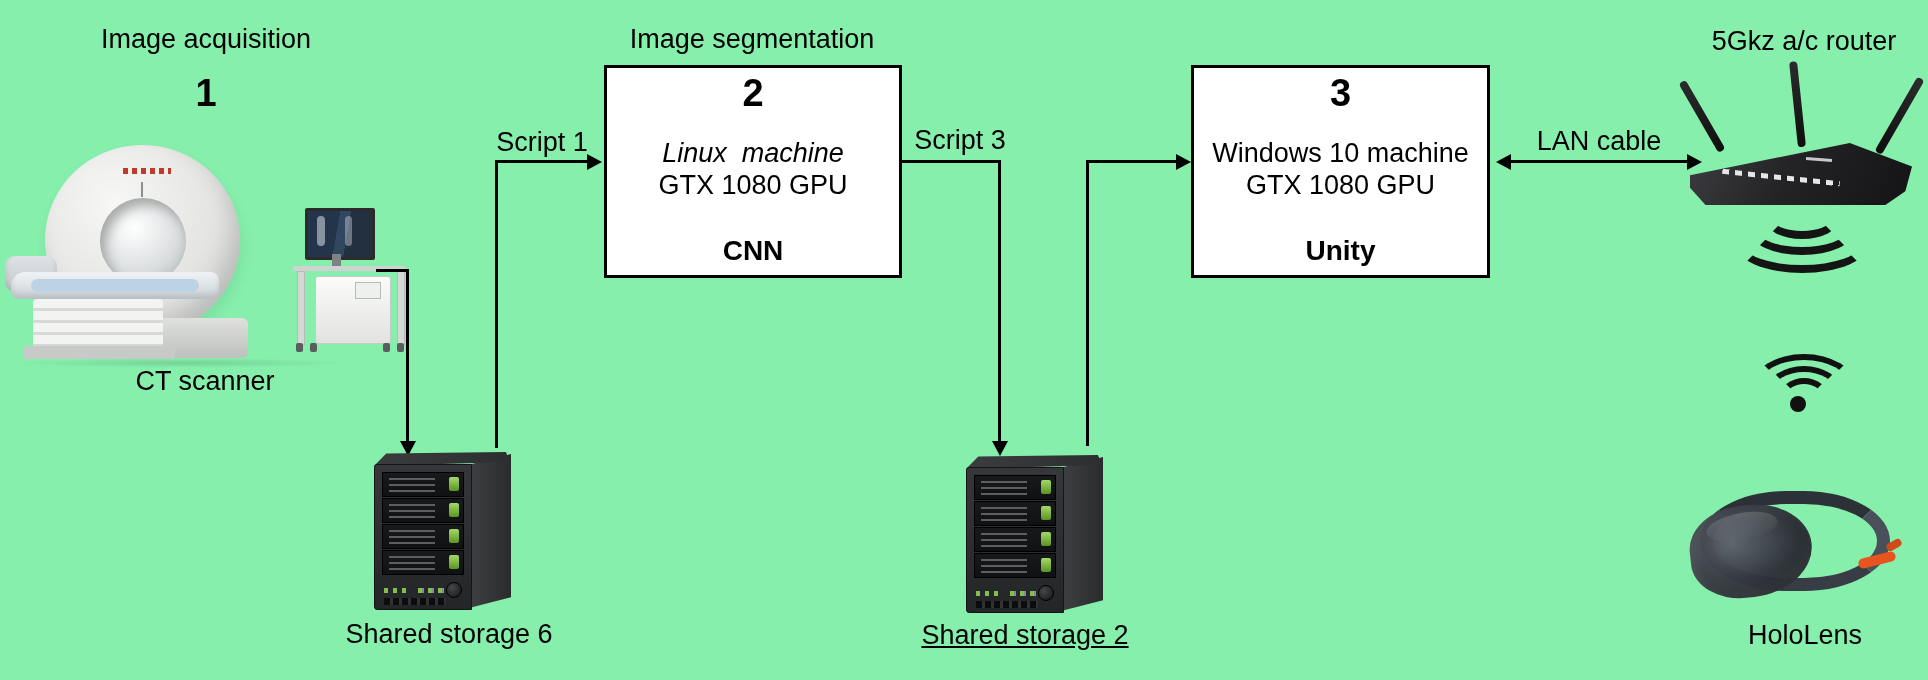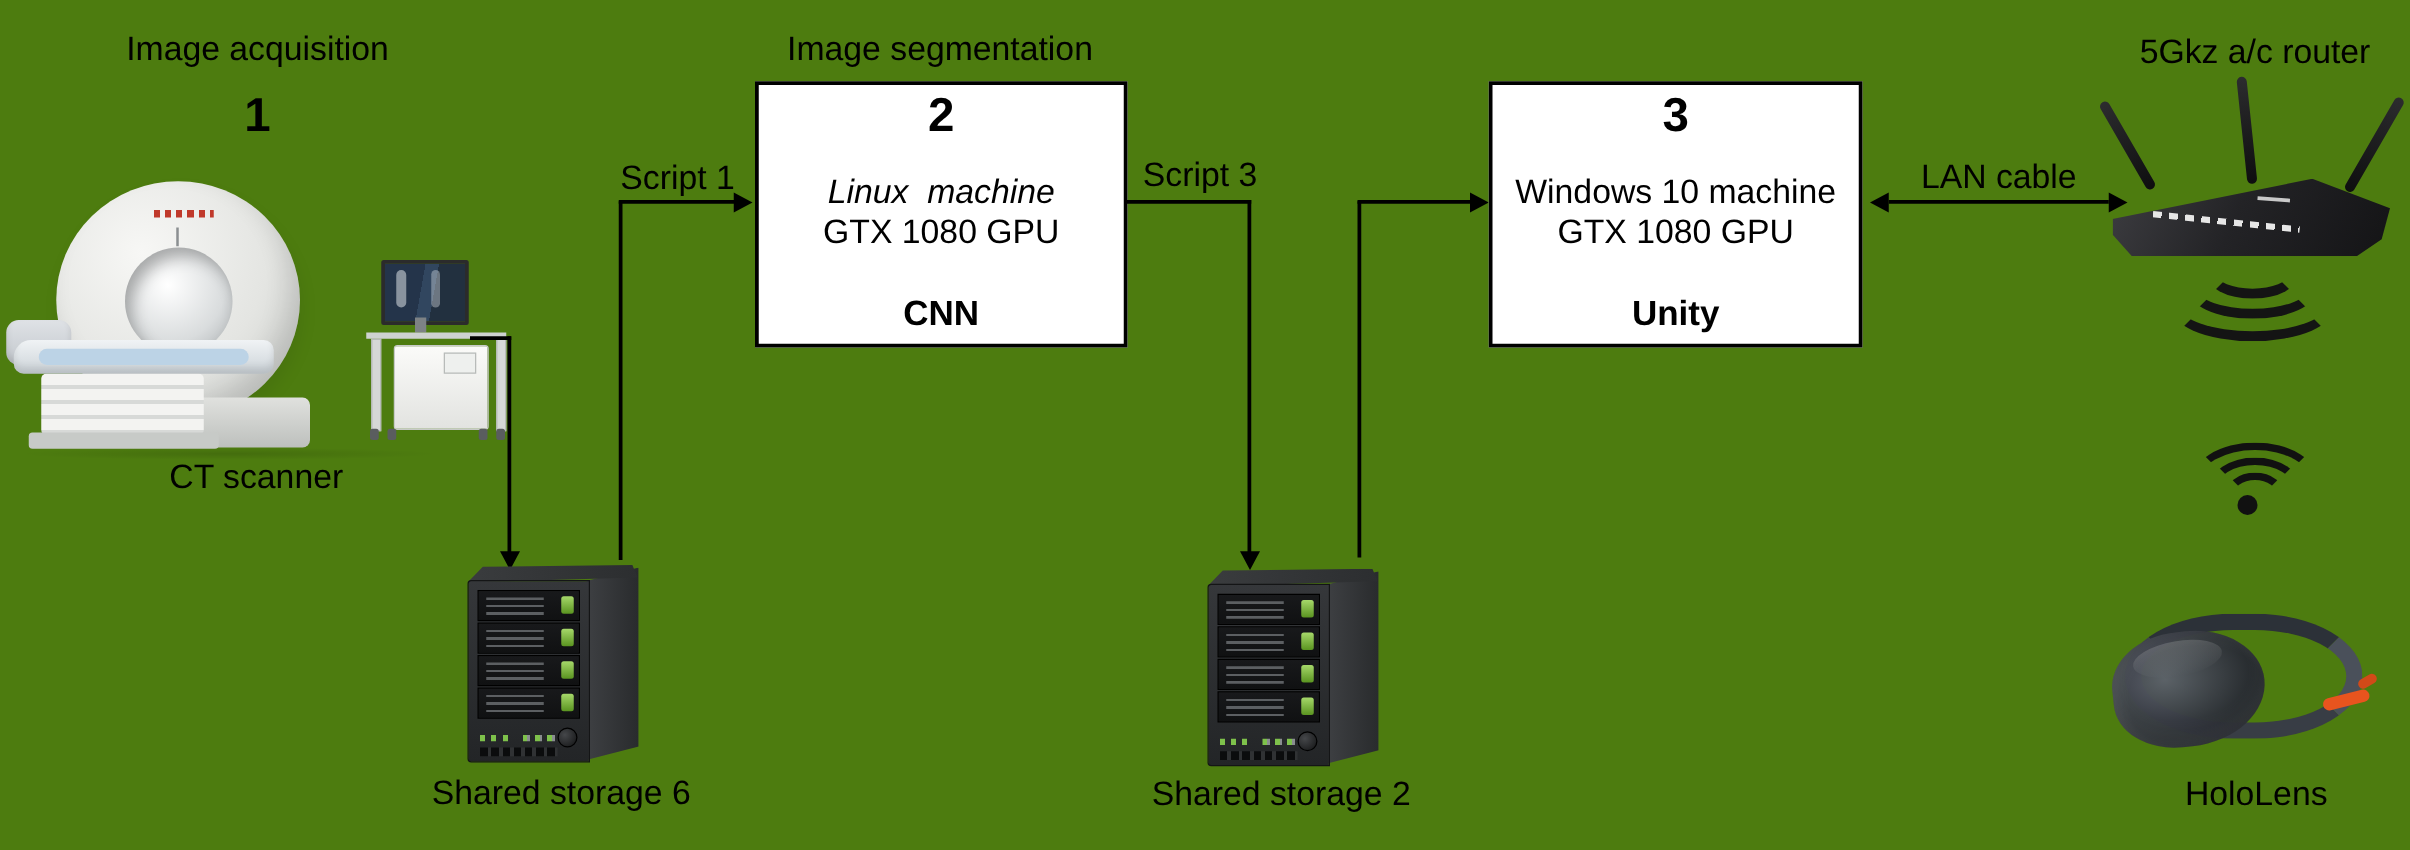--- a/index.html
+++ b/index.html
@@ -1,16 +1,16 @@
 <!DOCTYPE html>
 <html><head>
 <meta charset="utf-8">
 <style>
   html,body{margin:0;padding:0;background:#fff;}
-  #canvas{position:relative;width:1928px;height:680px;background:#4d7c0f;overflow:hidden;
+  #canvas{position:relative;width:1928px;height:680px;background:#86efac;overflow:hidden;
           font-family:"Liberation Sans","DejaVu Sans",sans-serif;color:#000;}
   .lbl{position:absolute;text-align:center;font-size:27px;line-height:30px;color:#000;white-space:nowrap;}
   .num{position:absolute;text-align:center;font-size:38px;font-weight:bold;color:#000;}
   .pre{white-space:pre;font-style:italic;}
   .bold{font-weight:bold;}
   
   .pbox{position:absolute;border:3px solid #000;background:#fff;box-sizing:border-box;}
   .bx-t{position:absolute;left:0;width:100%;text-align:center;font-size:27px;line-height:31px;}
   
   .hl,.vl{position:absolute;background:#000;}
@@ -254,21 +254,21 @@
         <div class="stripes"></div>
         <div class="led"></div>
       </div>
     <div class="panel">
       <div class="leds1"></div>
       <div class="leds2"></div>
       <div class="pwr"></div>
     </div>
     <div class="vent"></div>
   </div>
-  <div class="lbl" style="left:905px;top:620px;width:240px;">Shared storage 2</div>
+  <div class="lbl" style="left:905px;top:620px;width:240px;text-decoration:underline;">Shared storage 2</div>
 
   <div class="wifi">
     <div class="warc" style="left:25px;top:2px;width:90px;height:52px;"></div>
     <div class="warc" style="left:39px;top:14px;width:62px;height:38px;"></div>
     <div class="warc" style="left:52px;top:26px;width:36px;height:26px;"></div>
     <div class="dot"></div>
   </div>
 
   <div class="holo">
     <div class="band"></div>

